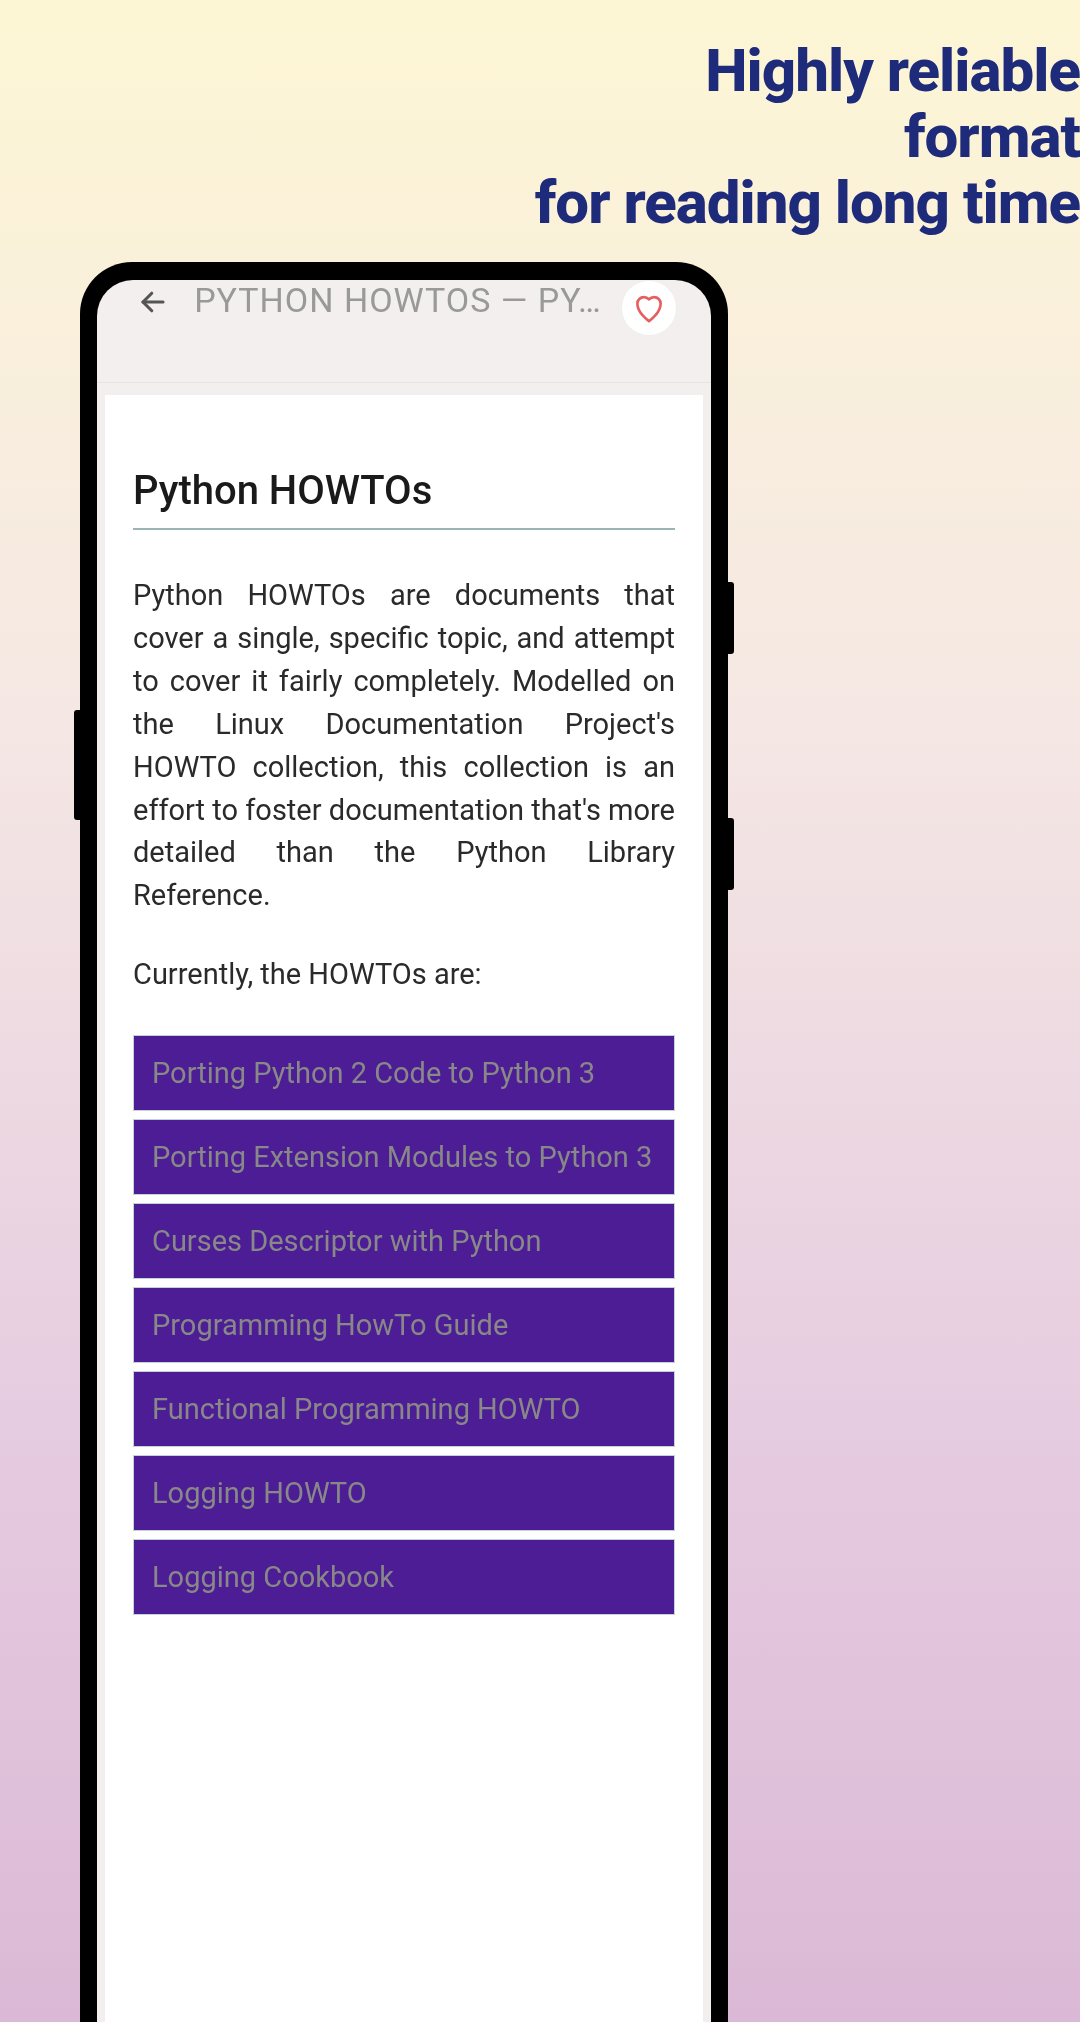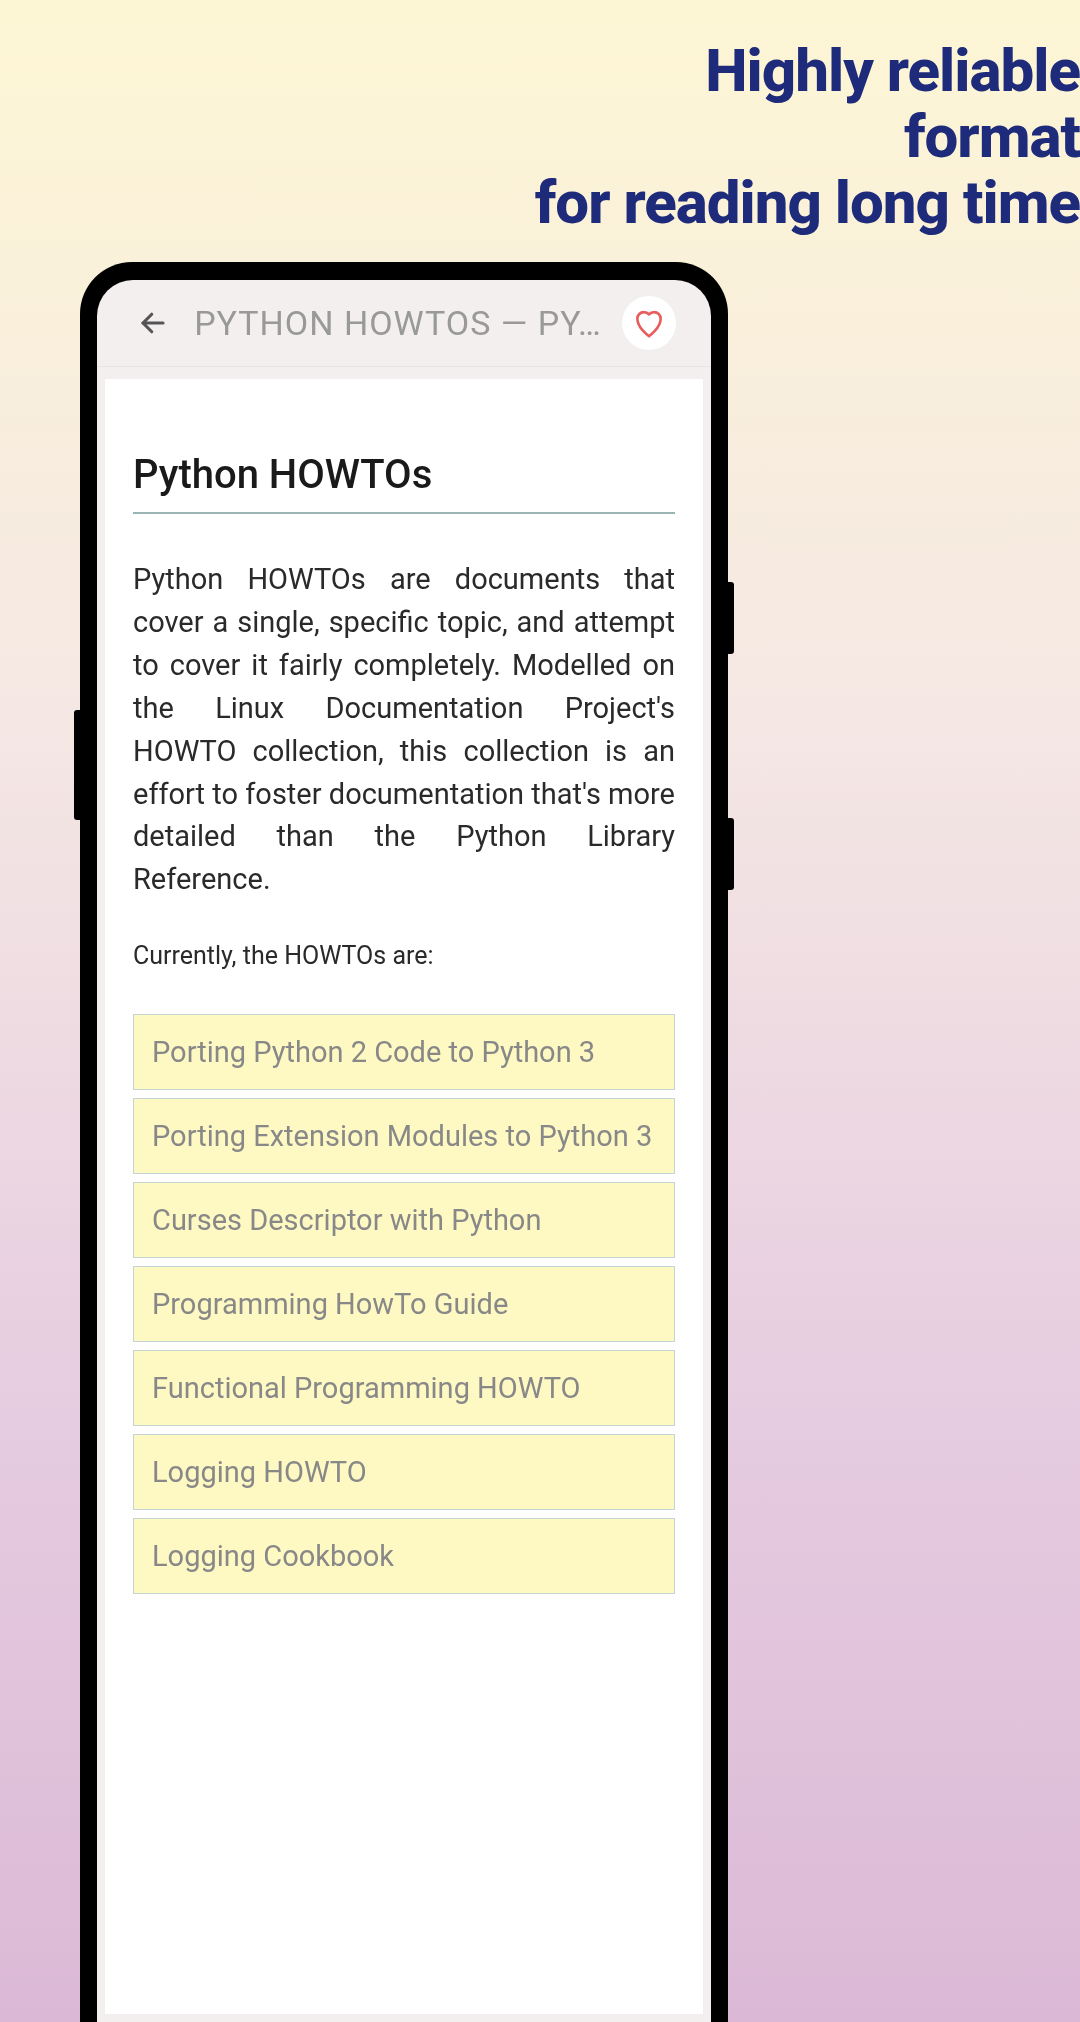--- a/index.html
+++ b/index.html
@@ -69,23 +69,22 @@
       position: absolute;
       right: -6px;
       top: 556px;
       width: 6px;
       height: 72px;
       background: #000;
       border-radius: 0 3px 3px 0;
     }
     
     .app-header {
-      height: 87px;
-      display: flex;
-      align-items: center;
+      height: 103px;
+      display: flex;
       padding: 0 34px;
       border-bottom: 1px solid #e5e5e5;
       gap: 16px;
     }
     
     .back-button {
       width: 44px;
       height: 44px;
       display: flex;
       align-items: center;
@@ -145,33 +144,33 @@
     
     .intro-paragraph {
       font-size: 29px;
       color: #2a2a2a;
       line-height: 1.48;
       text-align: justify;
       margin-bottom: 40px;
     }
     
     .subheading {
-      font-size: 25px;
+      font-size: 29px;
       color: #2a2a2a;
       margin-bottom: 44px;
     }
     
     .howto-list {
       display: flex;
       flex-direction: column;
       gap: 8px;
     }
     
     .howto-item {
-      background: #fef9c3;
+      background: #4c1d95;
       border: 1px solid #c4d4d4;
       padding: 20px 18px;
       font-size: 29px;
       color: #888;
       cursor: pointer;
     }
   </style>
 </head>
 <body>
 

